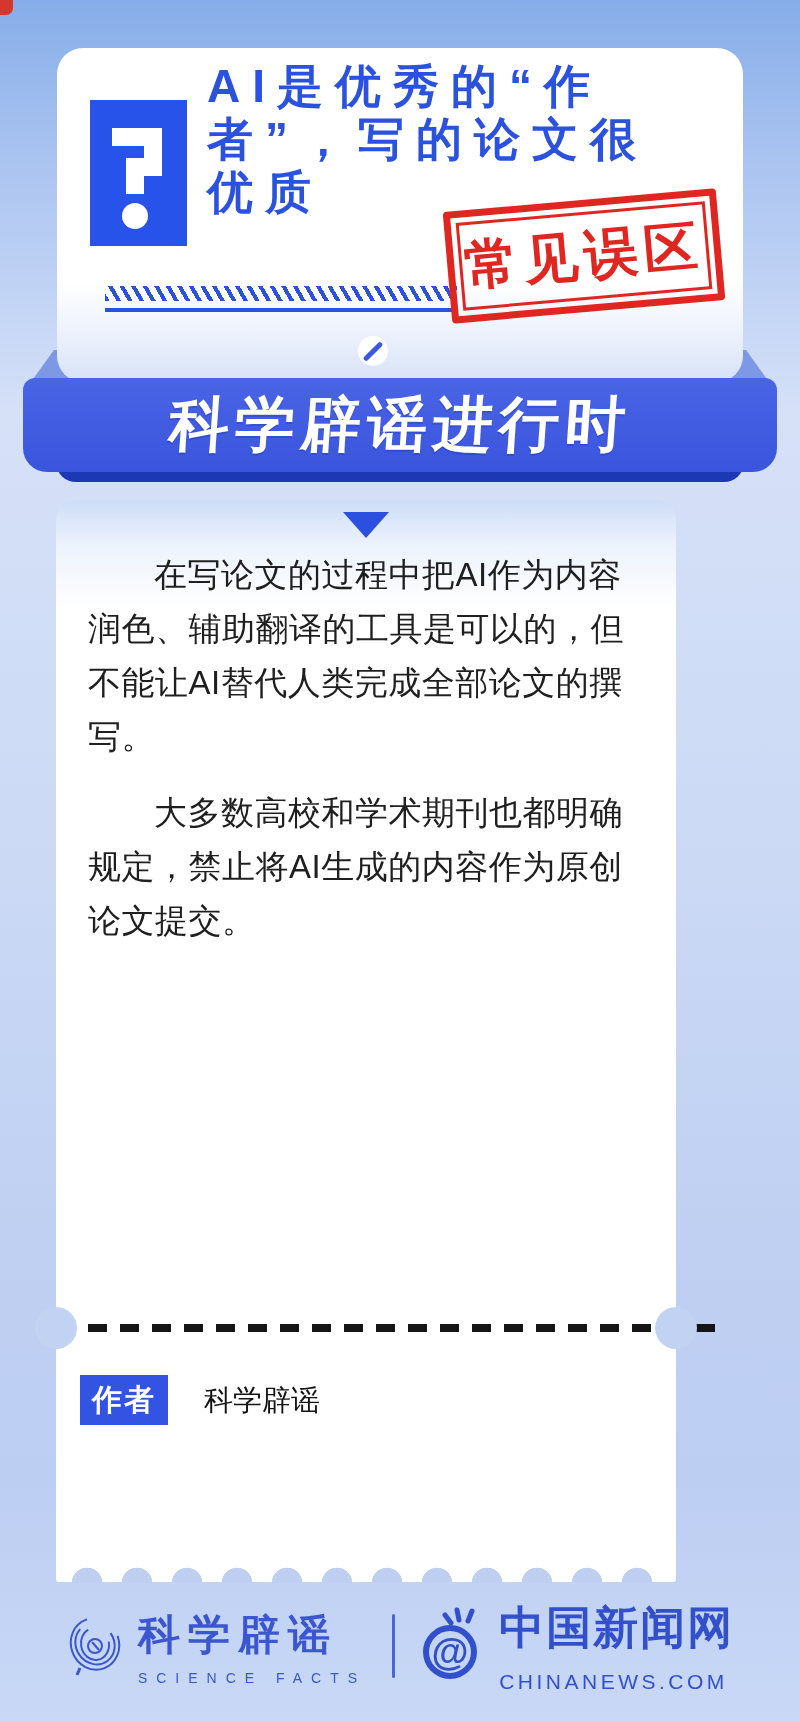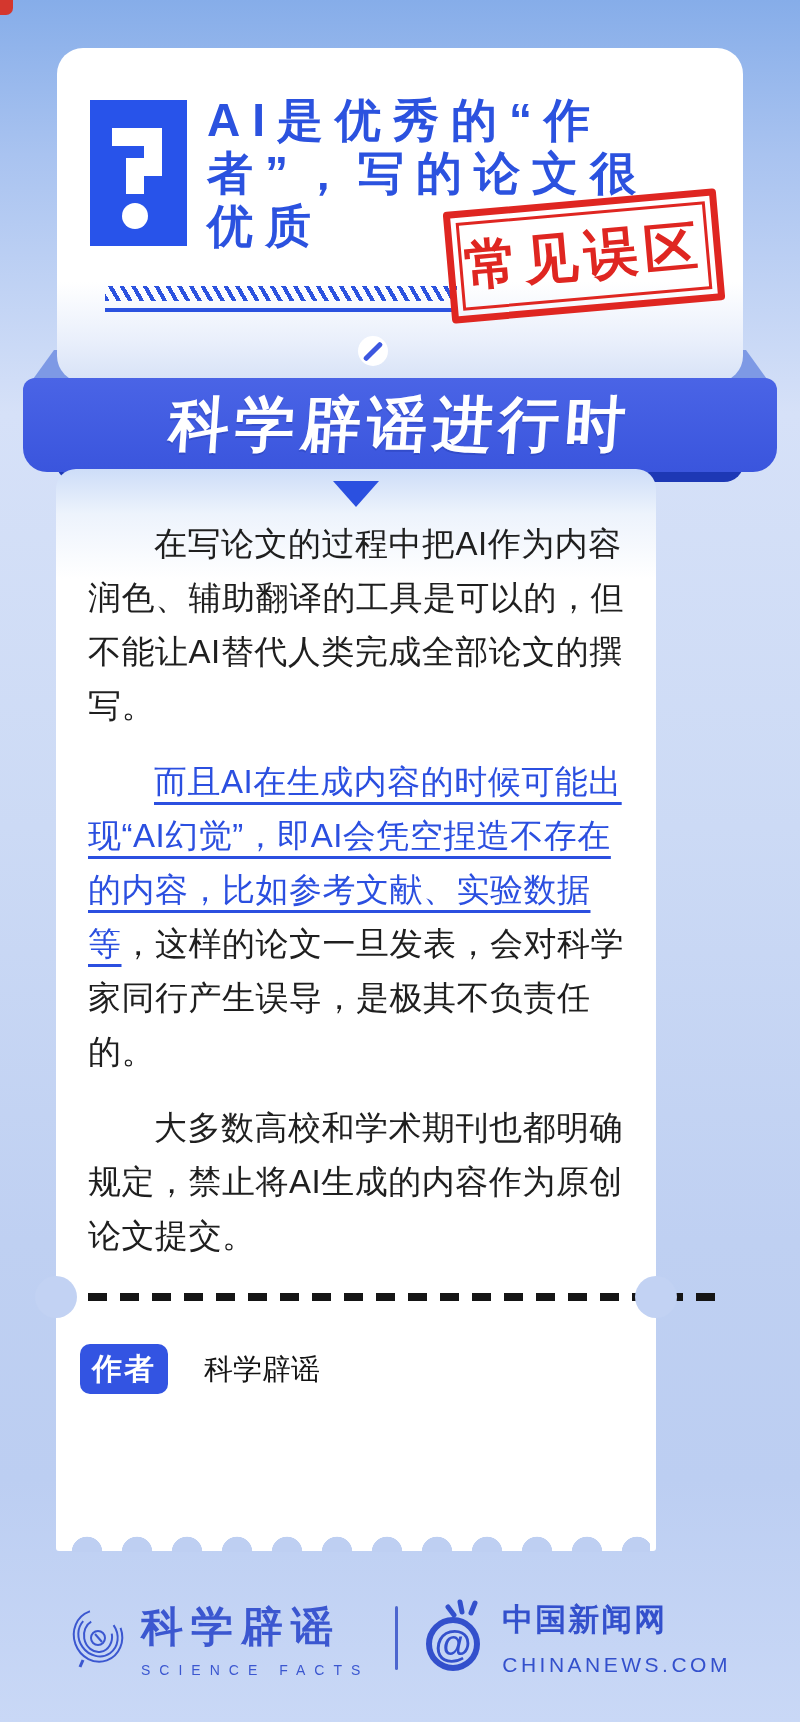--- a/index.html
+++ b/index.html
@@ -6,21 +6,21 @@
   body{font-family:"Liberation Sans",sans-serif;}
   .poster{position:relative;width:800px;height:1722px;overflow:hidden;
     background:linear-gradient(180deg,#86ade9 0%,#a9c3f0 9%,#d6e1f8 24%,#ccdaf5 48%,#bfd0f2 72%,#bccef2 86%,#c9d8f6 100%);}
   
   .corner-mark{position:absolute;left:0;top:0;width:13px;height:15px;background:#d4372e;border-radius:0 0 7px 0;}
 
   
   .card1{position:absolute;left:57px;top:48px;width:686px;height:334px;border-radius:26px;
     background:linear-gradient(180deg,#ffffff 0%,#ffffff 70%,#e9effb 88%,#d7e2f7 100%);z-index:3;}
   .qicon{position:absolute;left:33px;top:52px;width:97px;height:146px;background:#2853ea;}
-  .title{position:absolute;left:150px;top:46px;width:540px;color:#2b52df;font-weight:900;
+  .title{position:absolute;left:150px;top:12px;width:540px;color:#2b52df;font-weight:900;
     font-size:46px;line-height:53px;letter-spacing:12px;white-space:pre-line;}
   .hatch{position:absolute;left:48px;top:238px;width:352px;height:15px;
     background:repeating-linear-gradient(60deg,#2b52df 0 4px,transparent 4px 10px);}
   .rule{position:absolute;left:48px;top:260px;width:352px;height:4px;background:#2b52df;}
 
   
   .stamp{position:absolute;left:447px;top:200px;width:274px;height:112px;z-index:8;
     transform:rotate(-5deg);border:7px solid #df2621;border-radius:4px;padding:5px;box-sizing:border-box;
     background:rgba(255,255,255,0.0);}
   .stamp-inner{border:3px solid #df2621;width:100%;height:100%;box-sizing:border-box;
@@ -34,53 +34,53 @@
   .folder-front{position:absolute;left:23px;top:378px;width:754px;height:94px;z-index:5;
     background:linear-gradient(180deg,#4a64e6 0%,#3a55dd 100%);border-radius:12px 12px 24px 24px;
     display:flex;align-items:center;justify-content:center;}
   .banner-text{color:#ffffff;font-weight:900;font-size:60px;letter-spacing:6px;transform:skewX(-4deg);
     text-shadow:0 2px 0 rgba(20,40,140,.25);}
   .no-symbol{position:absolute;left:358px;top:336px;width:30px;height:30px;border-radius:50%;background:#ffffff;z-index:6;}
   .no-symbol::after{content:"";position:absolute;left:3px;top:13px;width:24px;height:5px;background:#3c57e0;
     transform:rotate(-45deg);border-radius:2px;}
 
   
-  .card2{position:absolute;left:56px;top:469px;width:600px;height:1082px;z-index:6;
+  .card2{position:absolute;left:56px;top:500px;width:600px;height:1082px;z-index:6;
     border-radius:20px 20px 3px 3px;
-    background:linear-gradient(180deg,#cdddf8 0px,#edf3fc 45px,#ffffff 110px,#ffffff 100%);}
+    background:linear-gradient(180deg,#cdddf8 0px,#edf3fc 45px,#ffffff 110px,#ffffff 100%);padding-left:20px;}
   .pointer{position:absolute;left:50%;top:12px;transform:translateX(-50%);width:0;height:0;
     border-left:23px solid transparent;border-right:23px solid transparent;border-top:26px solid #2b50e0;}
   .text-block{position:absolute;left:32px;right:26px;top:48px;}
   .text-block p{margin:0 0 22px;font-size:33px;line-height:54px;color:#1f1f1f;text-indent:66px;letter-spacing:0.5px;}
   .hl{color:#2b4fe0;text-decoration:underline;text-decoration-color:#2b4fe0;
     text-decoration-thickness:2.5px;text-underline-offset:9px;}
   .divider-dashed{position:absolute;left:32px;top:824px;width:640px;height:8px;
     background:repeating-linear-gradient(90deg,#151515 0 19px,transparent 19px 32px);}
   .notch{position:absolute;width:42px;height:42px;border-radius:50%;background:#c2d2f3;top:807px;}
   .notch-left{left:-21px;}
   .notch-right{right:-21px;}
   .credit-row{position:absolute;left:24px;display:flex;align-items:flex-start;}
   .credit-row.author{top:875px;align-items:center;}
   .credit-row.reviewer{top:961px;}
-  .badge{width:88px;height:50px;border-radius:10px;background:#3354e2;color:#ffffff;font-weight:700;
+  .badge{width:88px;height:50px;border-radius:0;background:#3354e2;color:#ffffff;font-weight:700;
     font-size:30px;letter-spacing:2px;display:flex;align-items:center;justify-content:center;flex:none;}
   .credit-text{margin-left:36px;font-size:29px;color:#141414;line-height:36px;padding-top:0;}
   .credit-row.reviewer .credit-text{padding-top:6px;}
   .scallops{position:absolute;left:6px;right:6px;bottom:-1px;height:17px;
     background-image:radial-gradient(circle at 25px 17px,#becff2 0 15px,transparent 15.6px);
     background-size:50px 17px;background-repeat:repeat-x;}
 
   
   .footer{position:absolute;left:0;top:1598px;width:100%;display:flex;align-items:center;justify-content:center;
     gap:26px;z-index:2;color:#3b57d0;}
   .logo{display:flex;align-items:center;gap:14px;}
   .logo-texts{display:flex;flex-direction:column;align-items:flex-start;}
   .logo-cn{font-size:42px;font-weight:700;letter-spacing:8px;white-space:nowrap;}
   .logo-en{font-size:14px;letter-spacing:9px;margin-top:7px;white-space:nowrap;}
-  .logo-right .logo-cn{font-size:31px;font-weight:900;letter-spacing:2px;color:#3350cc;}
+  .logo-right .logo-cn{font-size:45px;font-weight:900;letter-spacing:2px;color:#3350cc;}
   .logo-right .logo-en{font-size:21px;letter-spacing:3.5px;margin-top:12px;color:#3350cc;}
   .footer-divider{width:3px;height:64px;background:#4c66cf;border-radius:2px;}
 </style>
 </head>
 <body>
 
 <div class="poster">
 
   <div class="corner-mark"></div>
 
@@ -112,21 +112,20 @@
   <div class="folder-front">
     <span class="banner-text">科学辟谣进行时</span>
   </div>
   <div class="no-symbol"></div>
 
   <div class="card2">
     <div class="pointer"></div>
 
     <div class="text-block">
       <p><span>在写论文的过程中把AI作为内容润色、辅助翻译的工具是可以的，但不能让AI替代人类完成全部论文的撰写。</span></p>
-      <p><span class="hl">而且AI在生成内容的时候可能出现“AI幻觉”，即AI会凭空捏造不存在的内容，比如参考文献、实验数据等</span><span>，这样的论文一旦发表，会对科学家同行产生误导，是极其不负责任的。</span></p>
       <p><span>大多数高校和学术期刊也都明确规定，禁止将AI生成的内容作为原创论文提交。</span></p>
     </div>
 
     <div class="divider-dashed"></div>
     <div class="notch notch-left"></div>
     <div class="notch notch-right"></div>
 
     <div class="credit-row author">
       <div class="badge">作者</div>
       <div class="credit-text">科学辟谣</div>

